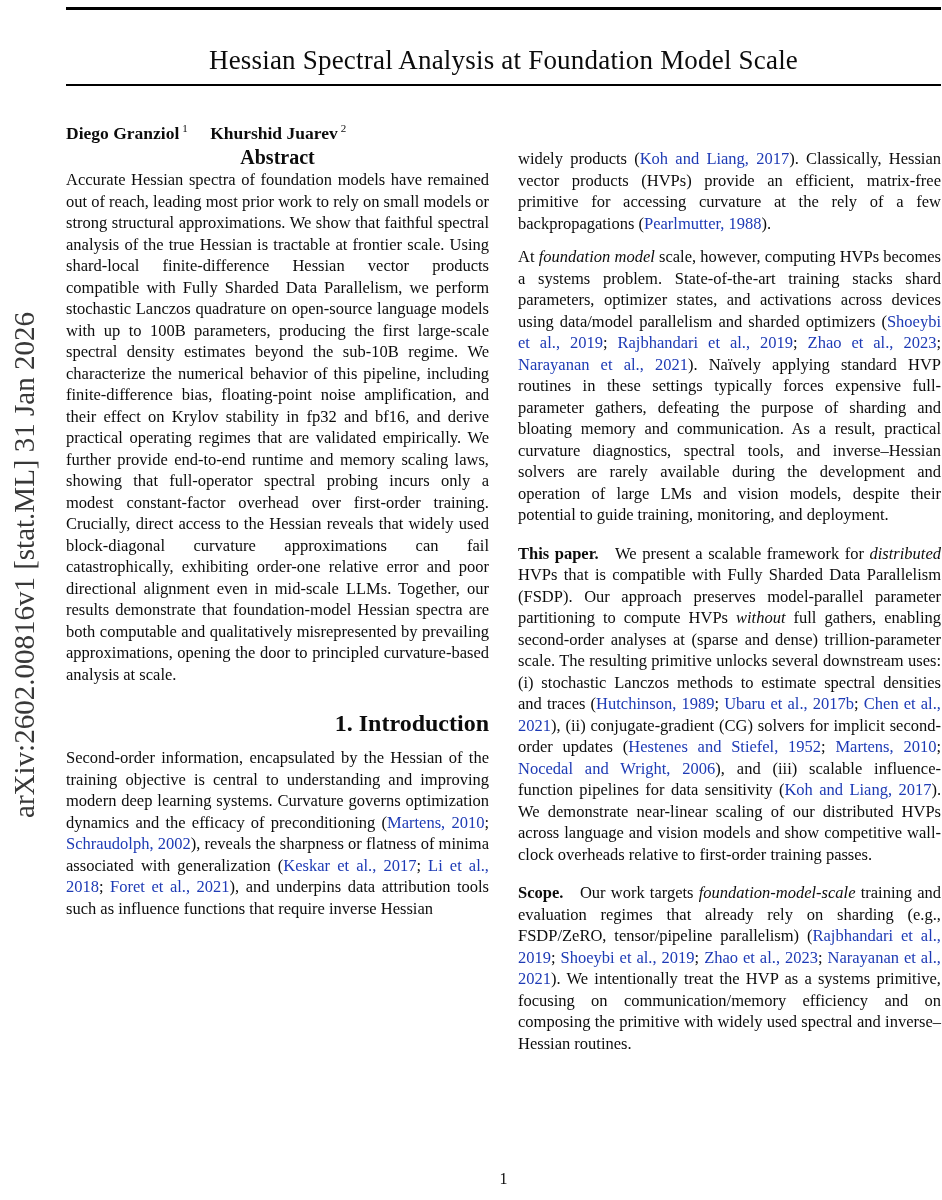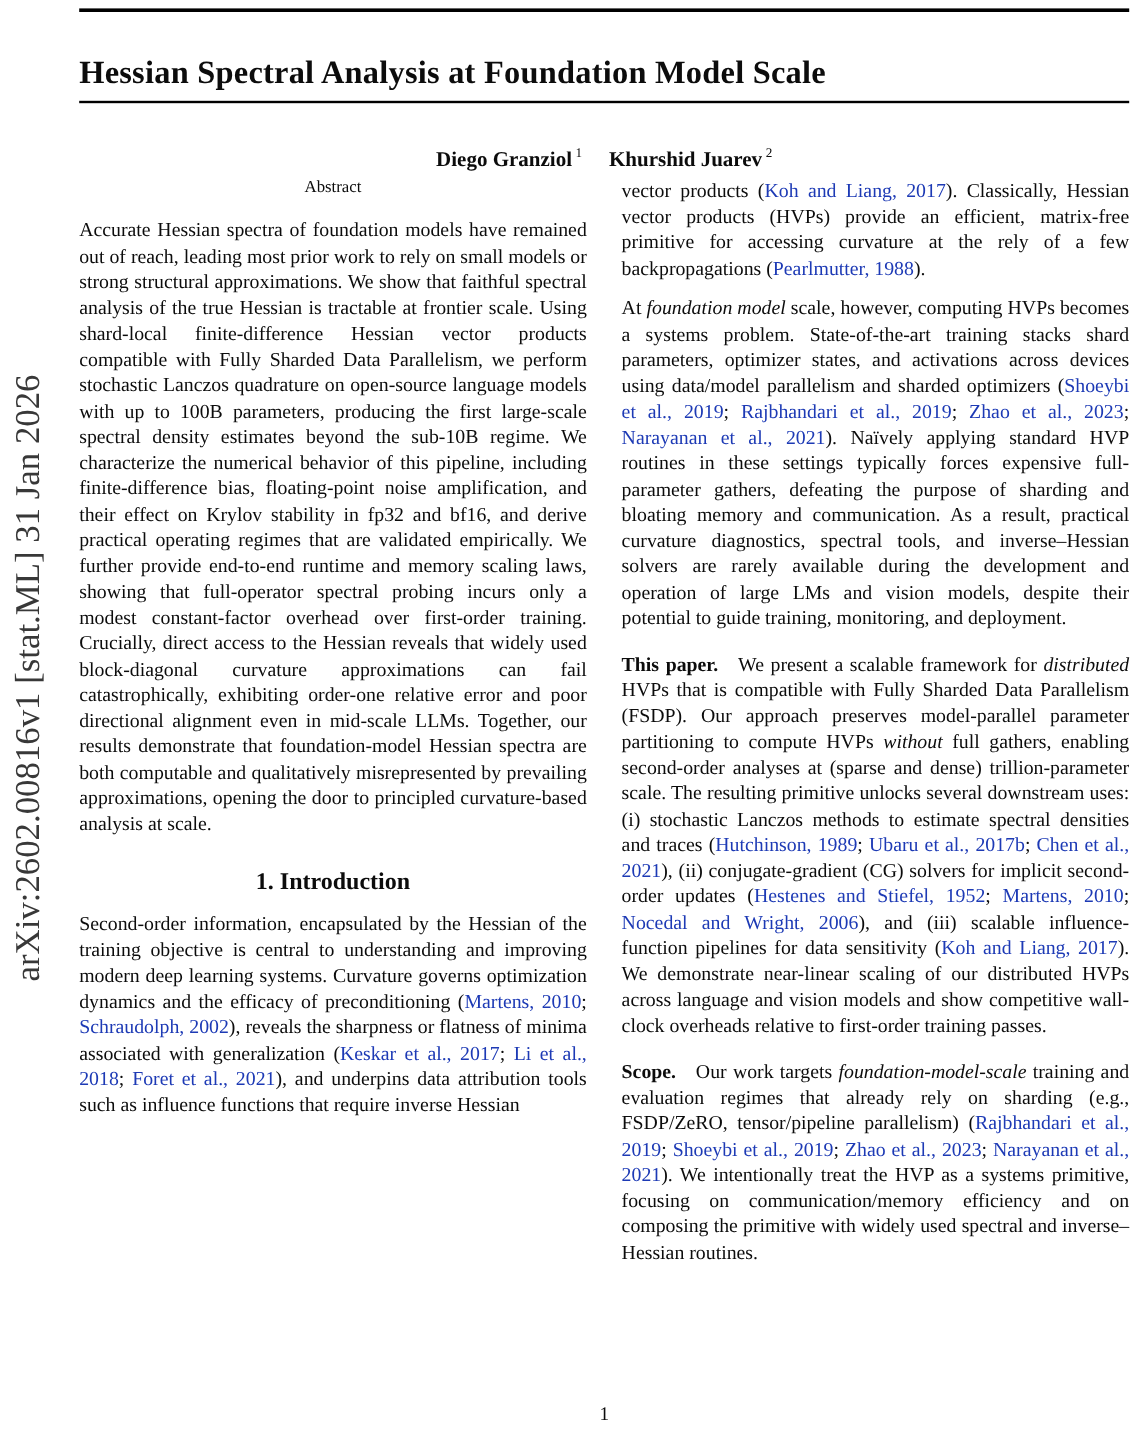--- a/index.html
+++ b/index.html
@@ -21,43 +21,43 @@
     white-space: nowrap;
     font-size: 29px; color: #383838;
   }
 
   .rule { position: absolute; left: 66px; width: 875px; background: #000; }
   .rule-top { top: 7px; height: 2.5px; }
   .rule-bottom { top: 84px; height: 1.5px; }
 
   .title {
     position: absolute; top: 27px; left: 66px; width: 875px;
-    font-size: 27px; font-weight: bold;
+    text-align: center; font-size: 27px; font-weight: normal;
     letter-spacing: 0.2px;
   }
 
   .authors {
     position: absolute; top: 122px; left: 66px; width: 875px;
-    text-align: center; font-weight: bold; font-size: 17.5px;
+    text-align: left; font-weight: bold; font-size: 17.5px;
   }
   .author + .author { margin-left: 18px; }
   .author sup { font-size: 11px; font-weight: normal; margin-left: 3px; }
 
   .col { font-size: 16.5px; line-height: 21.5px; text-align: justify; hyphens: auto; }
   .col-left  { position: absolute; left: 66px;  top: 146px; width: 423px; }
   .col-right { position: absolute; left: 518px; top: 148px; width: 423px; }
 
   .abstract-head {
-    text-align: center; font-size: 14px; font-weight: normal;
-    line-height: 22px; margin-bottom: 13px;
+    text-align: center; font-size: 20px; font-weight: bold;
+    line-height: 22px; margin-bottom: 1px;
   }
   .abstract-body { margin: 0 34px 0 34px; }
 
   .intro-head {
-    font-size: 20px; font-weight: bold; text-align: center;
+    font-size: 24px; font-weight: bold; text-align: right;
     margin-top: 27px; margin-bottom: 13px; line-height: 22px;
   }
 
   .para { margin: 0; }
   .col-right .para + .para { margin-top: 12px; font-family: Liberation Serif, serif; }
   .col-right .para.runin { margin-top: 17px; }
 
   .cite { color: var(--color-citation); }
   .it { font-style: italic; }
   .bf { font-weight: bold; }
@@ -87,21 +87,21 @@
 
   <div class="col col-left">
     <div class="abstract-head">Abstract</div>
     <p class="para abstract-body">Accurate Hessian spectra of foundation models have remained out of reach, leading most prior work to rely on small models or strong structural approximations. We show that faithful spectral analysis of the true Hessian is tractable at frontier scale. Using shard-local finite-difference Hessian vector products compatible with Fully Sharded Data Parallelism, we perform stochastic Lanczos quadrature on open-source language models with up to 100B parameters, producing the first large-scale spectral density estimates beyond the sub-10B regime. We characterize the numerical behavior of this pipeline, including finite-difference bias, floating-point noise amplification, and their effect on Krylov stability in fp32 and bf16, and derive practical operating regimes that are validated empirically. We further provide end-to-end runtime and memory scaling laws, showing that full-operator spectral probing incurs only a modest constant-factor overhead over first-order training. Crucially, direct access to the Hessian reveals that widely used block-diagonal curvature approximations can fail catastrophically, exhibiting order-one relative error and poor directional alignment even in mid-scale LLMs. Together, our results demonstrate that foundation-model Hessian spectra are both computable and qualitatively misrepresented by prevailing approximations, opening the door to principled curvature-based analysis at scale.</p>
 
     <div class="intro-head">1. Introduction</div>
     <p class="para"><span>Second-order information, encapsulated by the Hessian of the training objective is central to understanding and improving modern deep learning systems. Curvature governs optimization dynamics and the efficacy of preconditioning (</span><span class="cite">Martens, 2010</span><span>; </span><span class="cite">Schraudolph, 2002</span><span>), reveals the sharpness or flatness of minima associated with generalization (</span><span class="cite">Keskar et al., 2017</span><span>; </span><span class="cite">Li et al., 2018</span><span>; </span><span class="cite">Foret et al., 2021</span><span>), and underpins data attribution tools such as influence functions that require inverse Hessian</span></p>
   </div>
 
   <div class="col col-right">
-    <p class="para"><span>vector products (</span><span class="cite">Koh and Liang, 2017</span><span>). Classically, Hessian vector products (HVPs) provide an efficient, matrix-free primitive for accessing curvature at the rely of a few backpropagations (</span><span class="cite">Pearlmutter, 1988</span><span>).</span></p>
+    <p class="para"><span>widely products (</span><span class="cite">Koh and Liang, 2017</span><span>). Classically, Hessian vector products (HVPs) provide an efficient, matrix-free primitive for accessing curvature at the rely of a few backpropagations (</span><span class="cite">Pearlmutter, 1988</span><span>).</span></p>
     <p class="para"><span>At </span><span class="it">foundation model</span><span> scale, however, computing HVPs becomes a systems problem. State-of-the-art training stacks shard parameters, optimizer states, and activations across devices using data/model parallelism and sharded optimizers (</span><span class="cite">Shoeybi et al., 2019</span><span>; </span><span class="cite">Rajbhandari et al., 2019</span><span>; </span><span class="cite">Zhao et al., 2023</span><span>; </span><span class="cite">Narayanan et al., 2021</span><span>). Naïvely applying standard HVP routines in these settings typically forces expensive full-parameter gathers, defeating the purpose of sharding and bloating memory and communication. As a result, practical curvature diagnostics, spectral tools, and inverse–Hessian solvers are rarely available during the development and operation of large LMs and vision models, despite their potential to guide training, monitoring, and deployment.</span></p>
     <p class="para runin"><span class="bf">This paper.</span><span> We present a scalable framework for </span><span class="it">distributed</span><span> HVPs that is compatible with Fully Sharded Data Parallelism (FSDP). Our approach preserves model-parallel parameter partitioning to compute HVPs </span><span class="it">without</span><span> full gathers, enabling second-order analyses at (sparse and dense) trillion-parameter scale. The resulting primitive unlocks several downstream uses: (i) stochastic Lanczos methods to estimate spectral densities and traces (</span><span class="cite">Hutchinson, 1989</span><span>; </span><span class="cite">Ubaru et al., 2017b</span><span>; </span><span class="cite">Chen et al., 2021</span><span>), (ii) conjugate-gradient (CG) solvers for implicit second-order updates (</span><span class="cite">Hestenes and Stiefel, 1952</span><span>; </span><span class="cite">Martens, 2010</span><span>; </span><span class="cite">Nocedal and Wright, 2006</span><span>), and (iii) scalable influence-function pipelines for data sensitivity (</span><span class="cite">Koh and Liang, 2017</span><span>). We demonstrate near-linear scaling of our distributed HVPs across language and vision models and show competitive wall-clock overheads relative to first-order training passes.</span></p>
     <p class="para runin"><span class="bf">Scope.</span><span> Our work targets </span><span class="it">foundation-model-scale</span><span> training and evaluation regimes that already rely on sharding (e.g., FSDP/ZeRO, tensor/pipeline parallelism) (</span><span class="cite">Rajbhandari et al., 2019</span><span>; </span><span class="cite">Shoeybi et al., 2019</span><span>; </span><span class="cite">Zhao et al., 2023</span><span>; </span><span class="cite">Narayanan et al., 2021</span><span>). We intentionally treat the HVP as a systems primitive, focusing on communication/memory efficiency and on composing the primitive with widely used spectral and inverse–Hessian routines.</span></p>
   </div>
 
   <div class="page-num">1</div>
 
 </div>
 
 </body></html>

